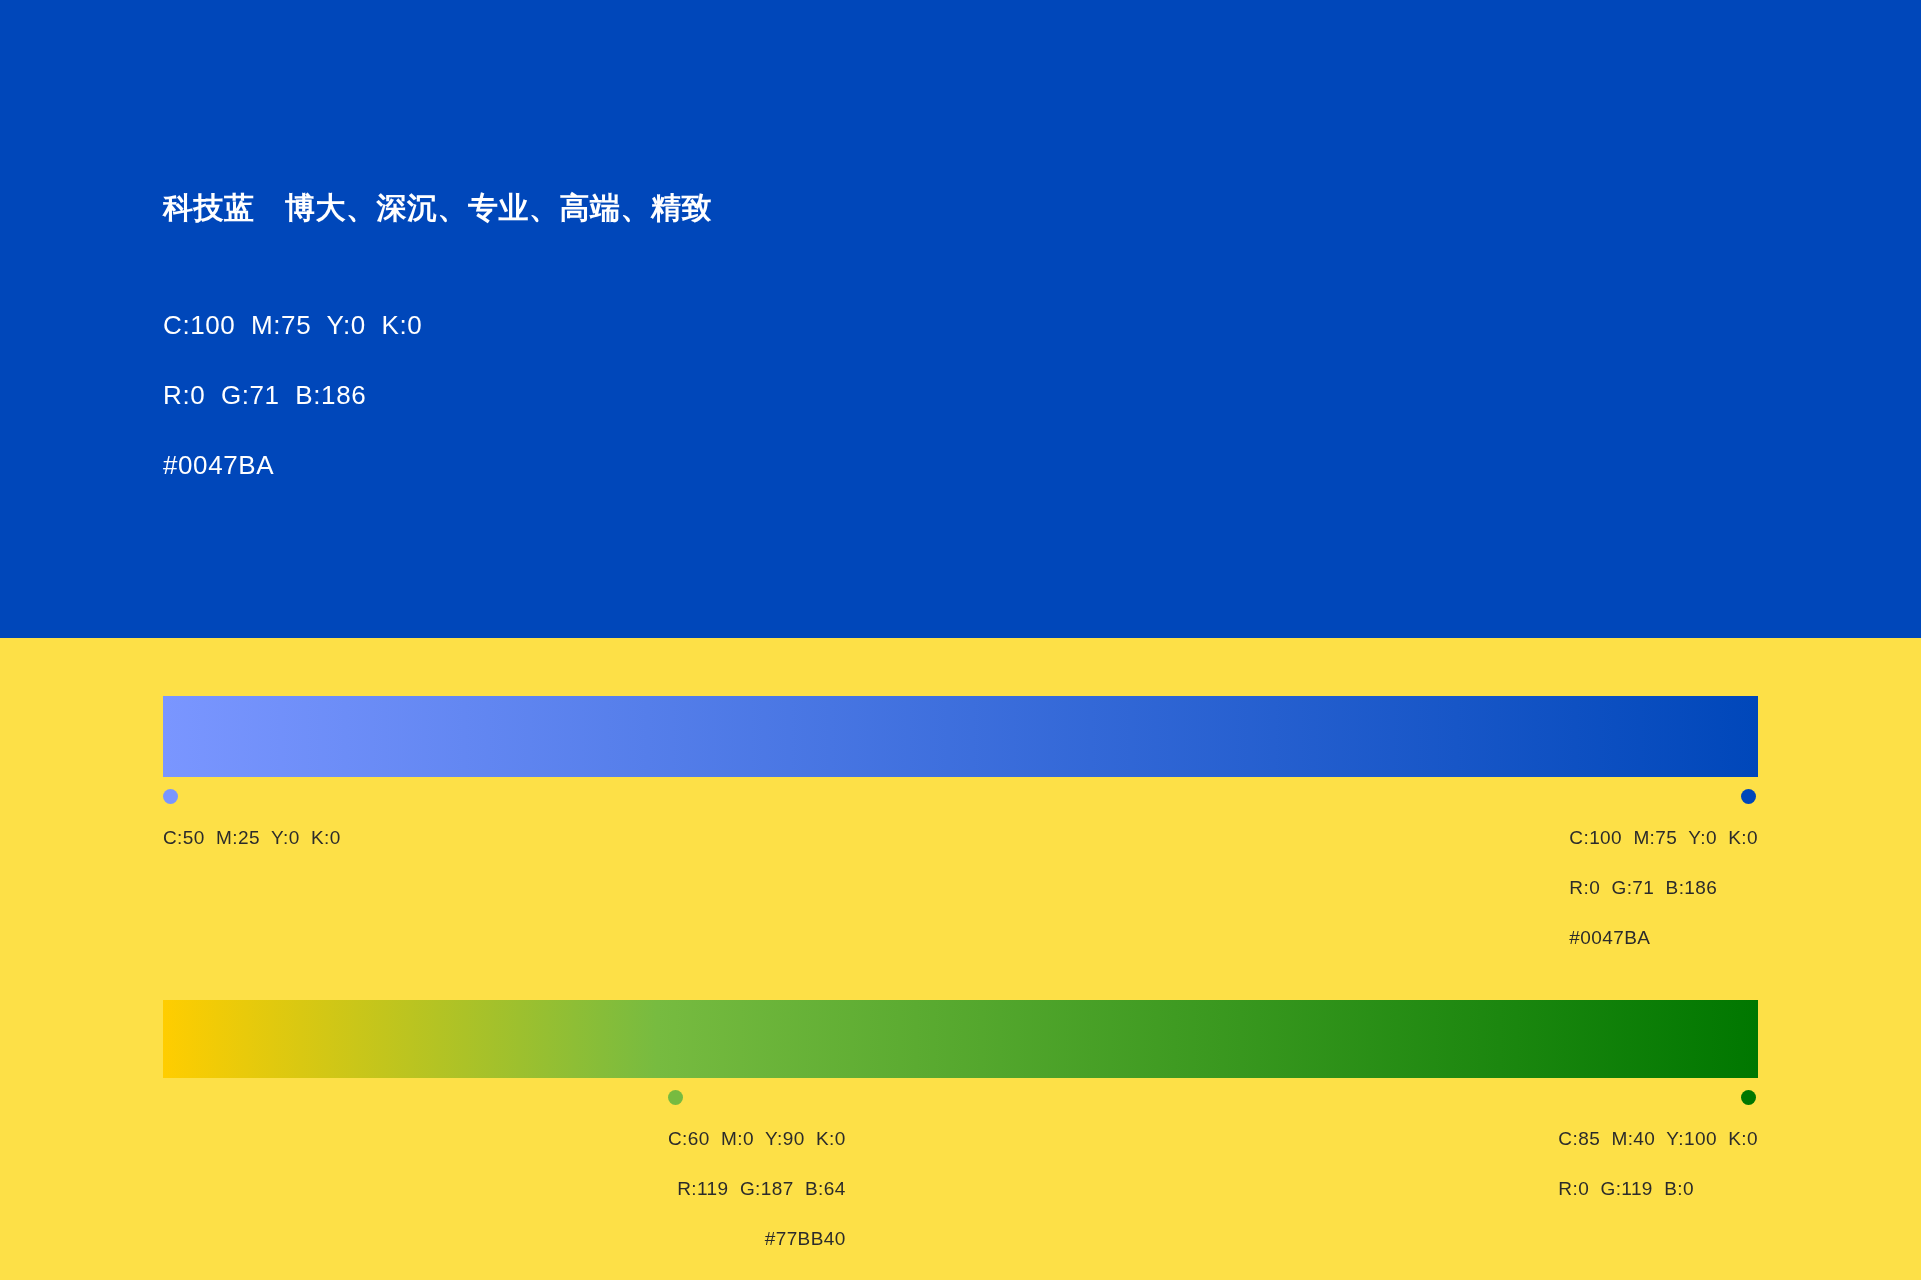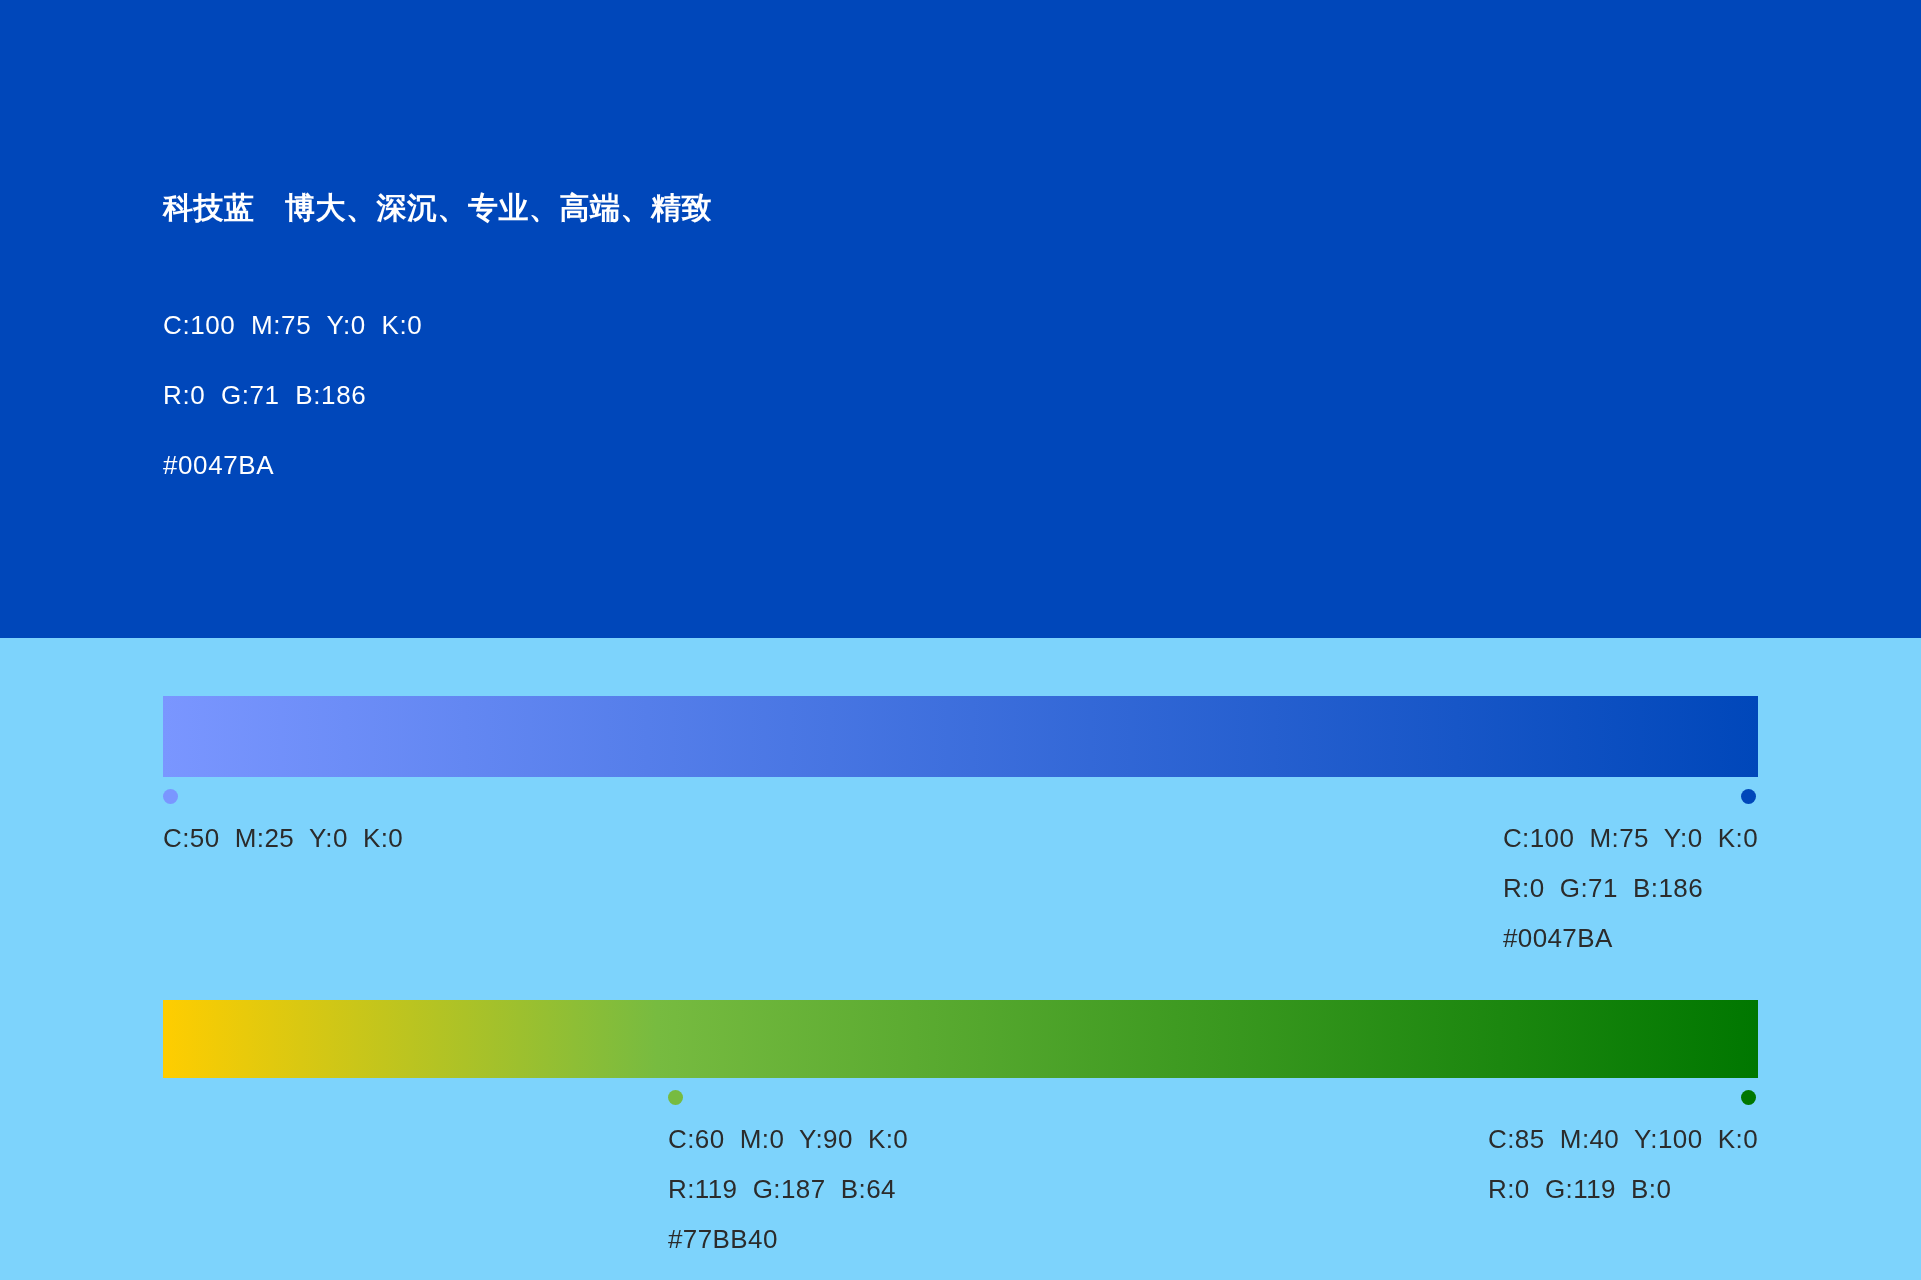--- a/index.html
+++ b/index.html
@@ -11,21 +11,21 @@
     height: 1280px;
     background: #ffffff;
     font-family: "Liberation Sans", "DejaVu Sans", sans-serif;
     overflow: hidden;
   }
 
   .page {
     position: relative;
     width: 1921px;
     height: 1280px;
-    background: #7dd3fc;
+    background: #fde047;
   }
 
   
   .hero {
     position: absolute;
     left: 0;
     top: 0;
     width: 1921px;
     height: 638px;
     background: #0047BA;
@@ -78,37 +78,37 @@
     position: relative;
     width: 1595px;
     height: 170px;
   }
 
   .stop {
     position: absolute;
     top: 0;
   }
   .stop.at-start  { left: 0; text-align: left; }
-  .stop.at-middle { left: 505px; text-align: left; }
+  .stop.at-middle { left: 505px; text-align: right; }
   .stop.at-end    { right: 0; text-align: left; }
 
   .stop-dot {
     width: 15px;
     height: 15px;
     border-radius: 50%;
     margin-top: 12px;
     margin-bottom: 9px;
   }
   .stop.at-end .stop-dot {
     margin-left: auto;
     margin-right: 2px;
   }
 
   .stop-lines {
-    font-size: 26px;
+    font-size: 19px;
     font-weight: 300;
     color: #2b2b2b;
     line-height: 50px;
     letter-spacing: 0.4px;
   }
   .stop-lines .spec-line {
     display: block;
     white-space: pre;
   }
 </style>

